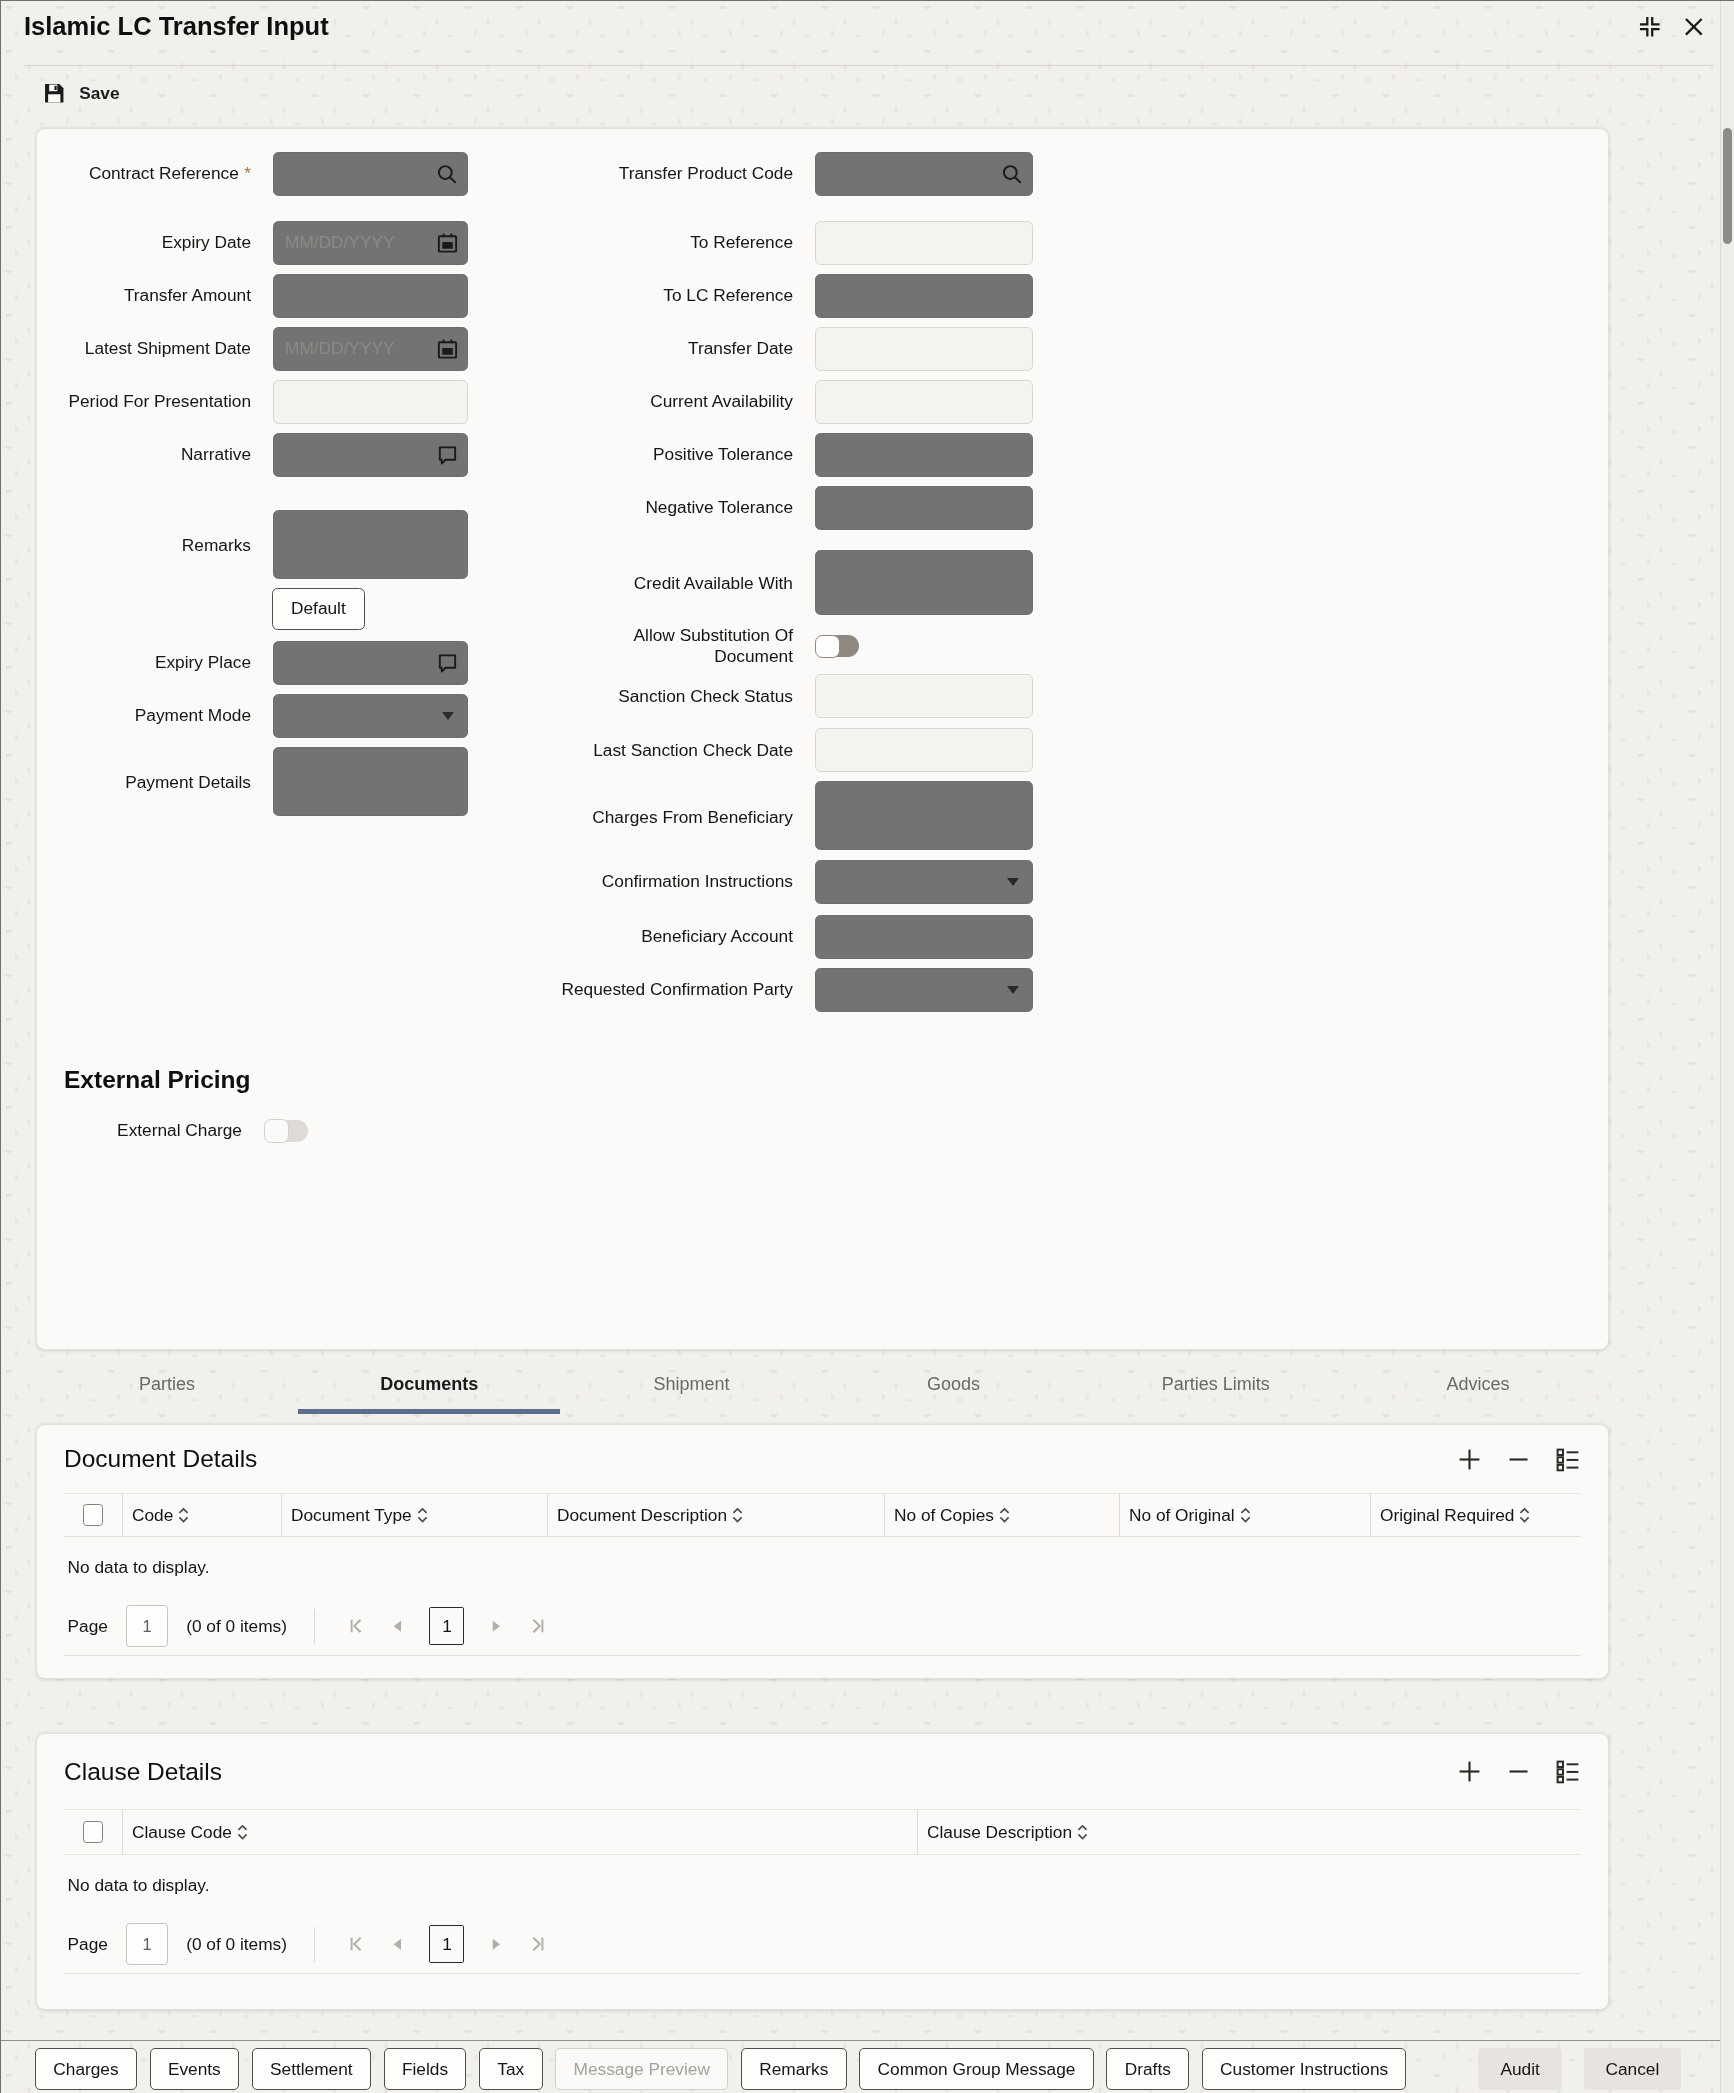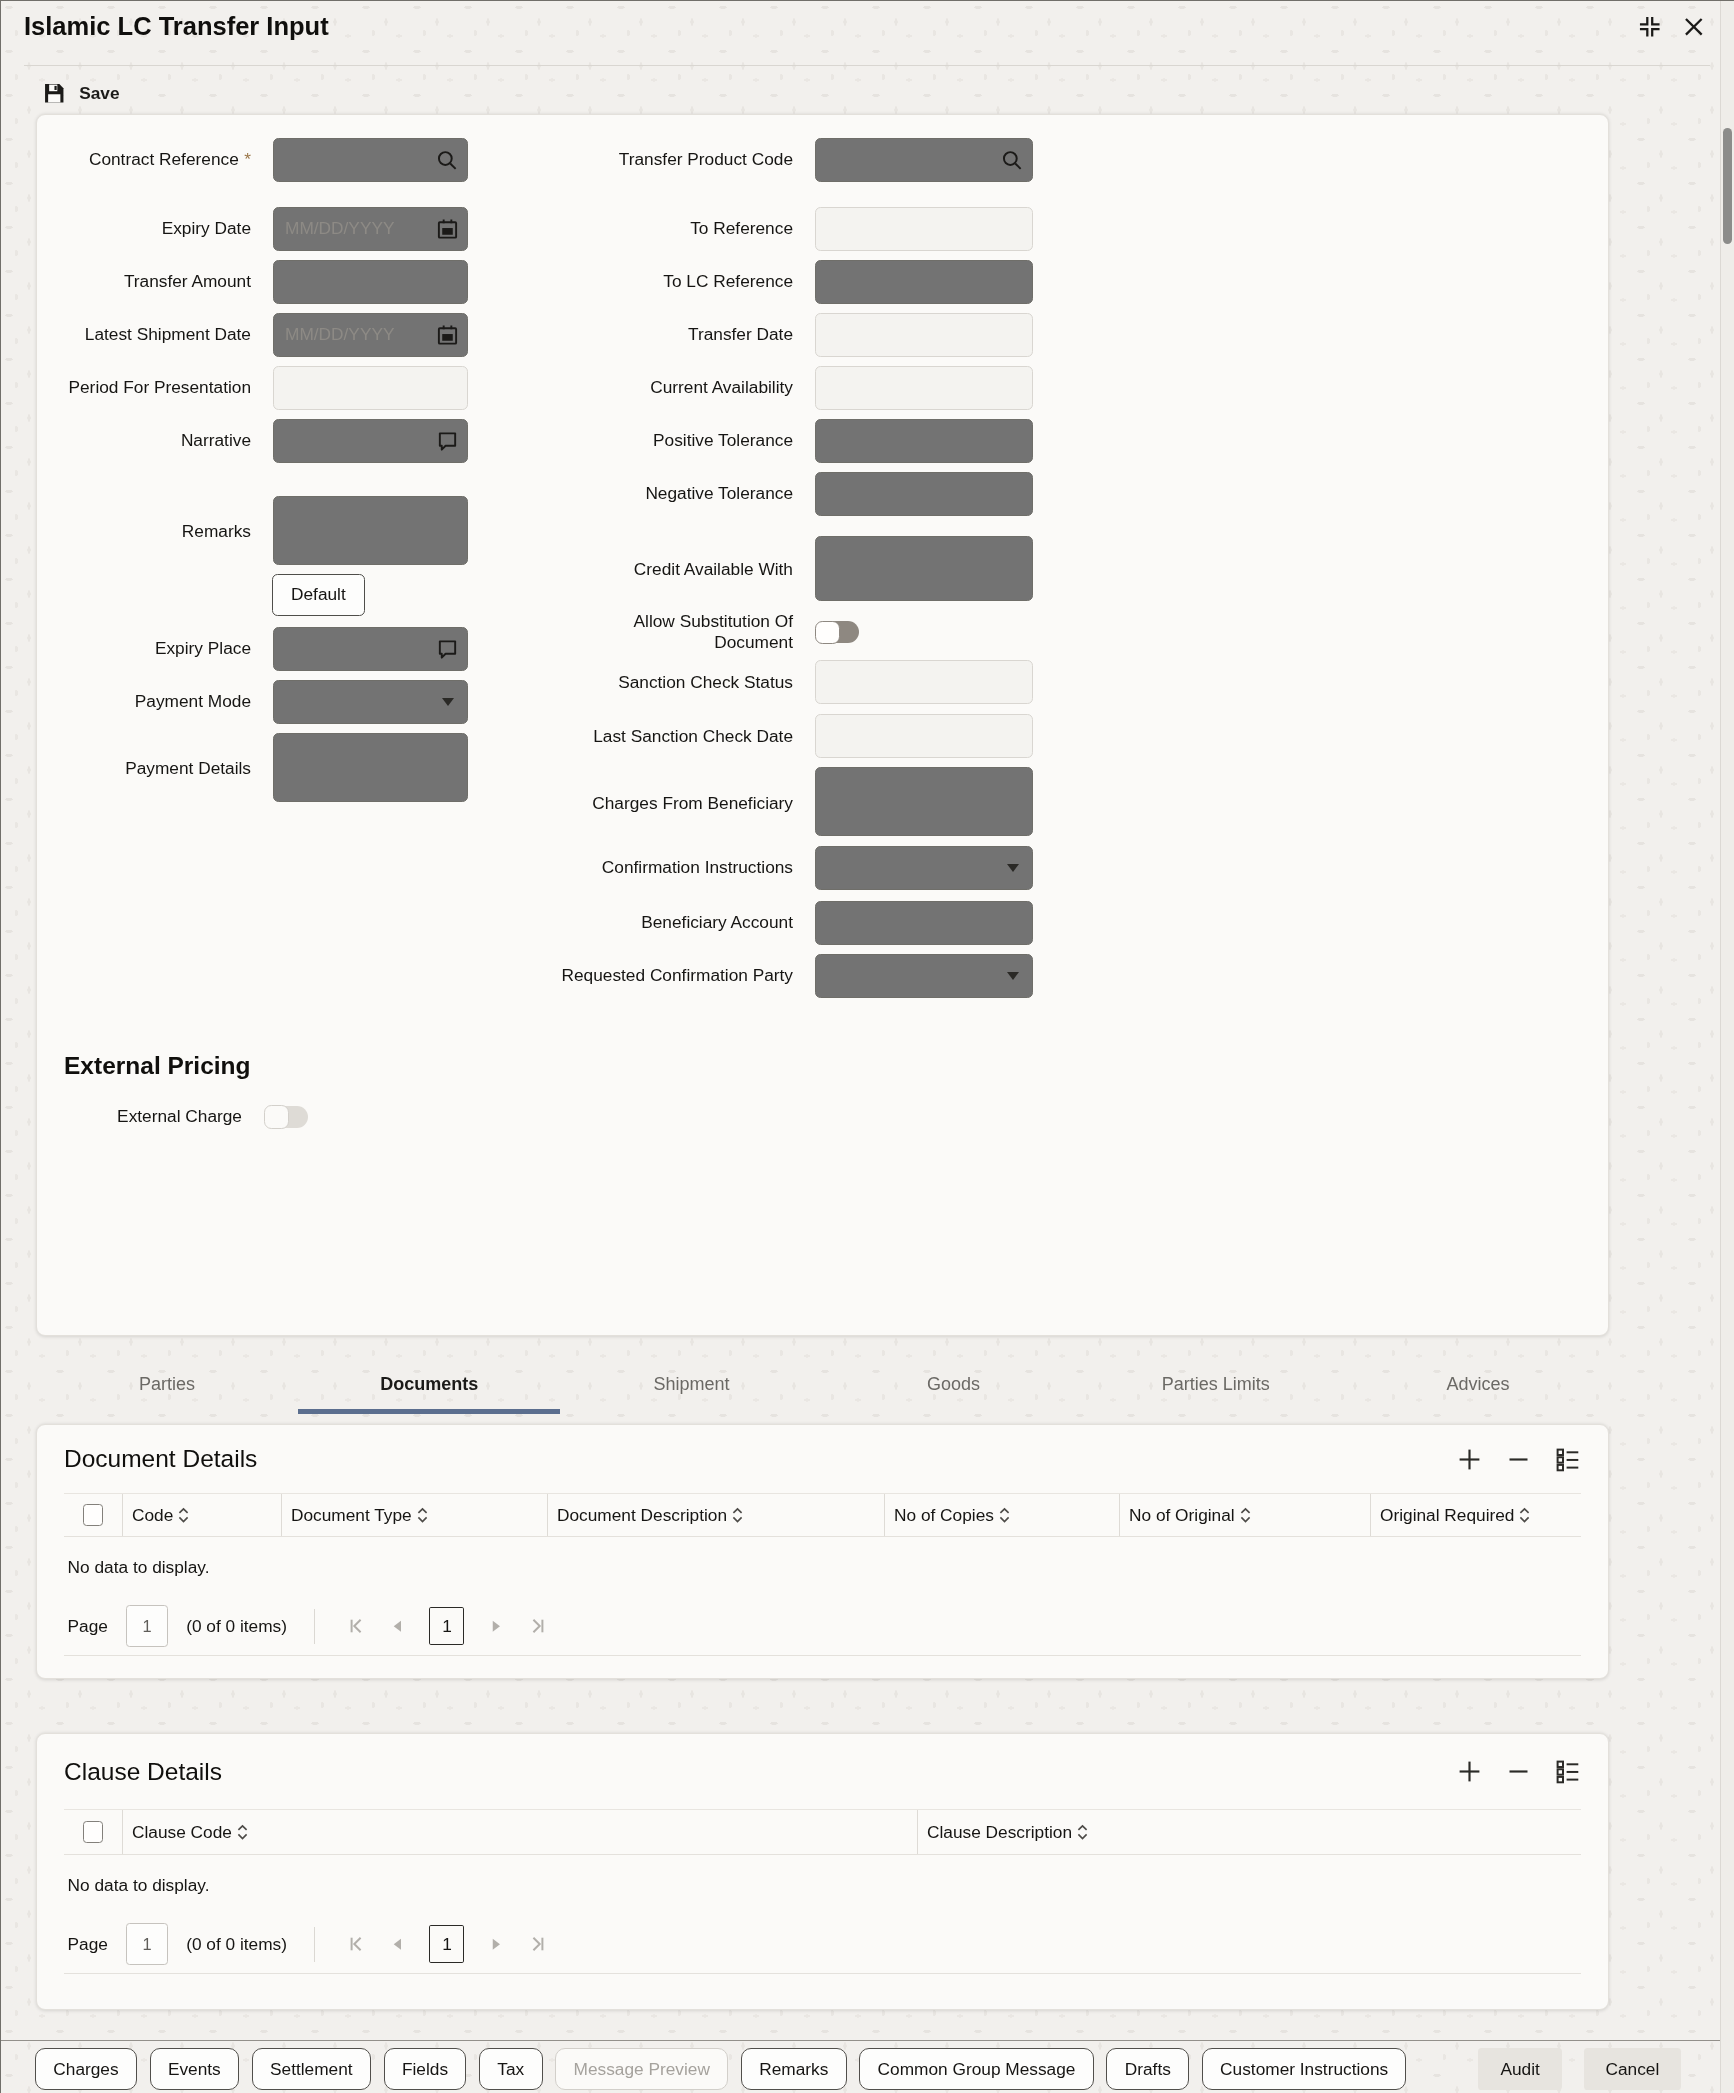--- a/index.html
+++ b/index.html
@@ -19,21 +19,21 @@
   .titlebar{position:absolute;left:0;top:0;width:100%;height:64px}
   .title{position:absolute;left:23px;top:11px;font-size:25.5px;font-weight:700;color:#100f0d}
   .win-icons{position:absolute;right:27px;top:12.7px;display:flex;gap:16.4px;align-items:center}
   .win-btn{width:27px;height:27px;display:flex;align-items:center;justify-content:center;cursor:pointer;background:none;border:none;padding:0}
   .tb-divider{position:absolute;left:23px;right:23.6px;top:64px;height:0;border-top:0.9px solid #d9d6d1}
   
   .toolbar{position:absolute;left:41px;top:80px;display:flex;align-items:center;gap:12.7px;cursor:pointer}
   .toolbar .save-label{font-size:17.3px;font-weight:700;color:#1c1b19}
   
   .panel{position:absolute;background:#fbfaf8;border:0.9px solid #e3e0db;border-radius:9px;box-shadow:0 0.9px 3.6px rgba(0,0,0,.12)}
-  .main-panel{left:35px;top:113px;width:1573px;height:1222px;padding:23px 0 0 0;box-sizing:border-box}
+  .main-panel{left:35px;top:127px;width:1573px;height:1222px;padding:23px 0 0 0;box-sizing:border-box}
   
   .form-cols{display:flex;align-items:flex-start}
   .col-left{width:431px;flex:0 0 431px}
   .col-right{flex:1}
   .row{display:grid;align-items:center;margin-bottom:9px}
   .col-left .row{grid-template-columns:214px 195px;column-gap:22px}
   .col-right .row{grid-template-columns:325px 218px;column-gap:22px}
   .col-right .row .lbl{padding-left:89px;box-sizing:border-box}
   .cond-row{grid-template-columns:205px 195px;column-gap:22px}
   .lbl{text-align:right;font-size:17.3px;line-height:1.25;color:#161513}
@@ -89,21 +89,21 @@
   
   .pager{height:58px;display:flex;align-items:center;gap:14.5px;font-size:17.3px;color:#161513;padding-left:3.6px}
   .page-input{width:36px;height:38px;border:0.9px solid #c6c3be;border-radius:3.6px;background:#fdfdfc;
       text-align:center;font-size:16.4px;color:#5f5d59;font-family:"Liberation Sans",sans-serif;outline:none;margin:0 3.6px}
   .pg-sep{width:0.9px;height:35px;background:#dbd8d3;margin:0 12.7px}
   .nav-btn{background:none;border:none;padding:0 5.5px;cursor:pointer;display:flex;align-items:center}
   .cur-page{width:33px;height:36px;border:1.8px solid #2b2a27;border-radius:1.8px;display:flex;align-items:center;justify-content:center;font-size:17.3px;color:#161513;margin:0 5.5px}
   
   .footer{position:absolute;left:0;top:2039px;width:calc(100% - 12.7px);border-top:1.4px solid #93908b;
       display:flex;align-items:center;gap:12.7px;padding:7.3px 0 0 34px;box-sizing:border-box}
-  .f-btn{height:42px;border:1.5px solid #514f4b;border-radius:10px;background:#fdfdfc;
+  .f-btn{height:42px;border:1.5px solid #514f4b;border-radius:5px;background:#fdfdfc;
       font-family:"Liberation Sans",sans-serif;font-size:17.3px;color:#161513;padding:0 17.3px;cursor:pointer;white-space:nowrap}
   .f-btn.disabled{border-color:#d2cfca;color:#a5a29d;background:#fbfaf8;cursor:default}
   .f-btn.plain{border:none;background:#e7e4df;border-radius:3.6px;padding:0 22px}
   .audit-btn{margin-left:auto}
   .cancel-btn{margin-right:40px;margin-left:9px}
   
   .scrollbar{position:absolute;right:0;top:0;width:12.7px;height:100%;background:#efede9;border-left:0.9px solid #dcd9d4}
   .thumb{position:absolute;left:1.8px;top:127px;width:9px;height:116px;background:#8c8c8a;border-radius:5.5px;cursor:pointer}
   svg{display:block}
 </style>

